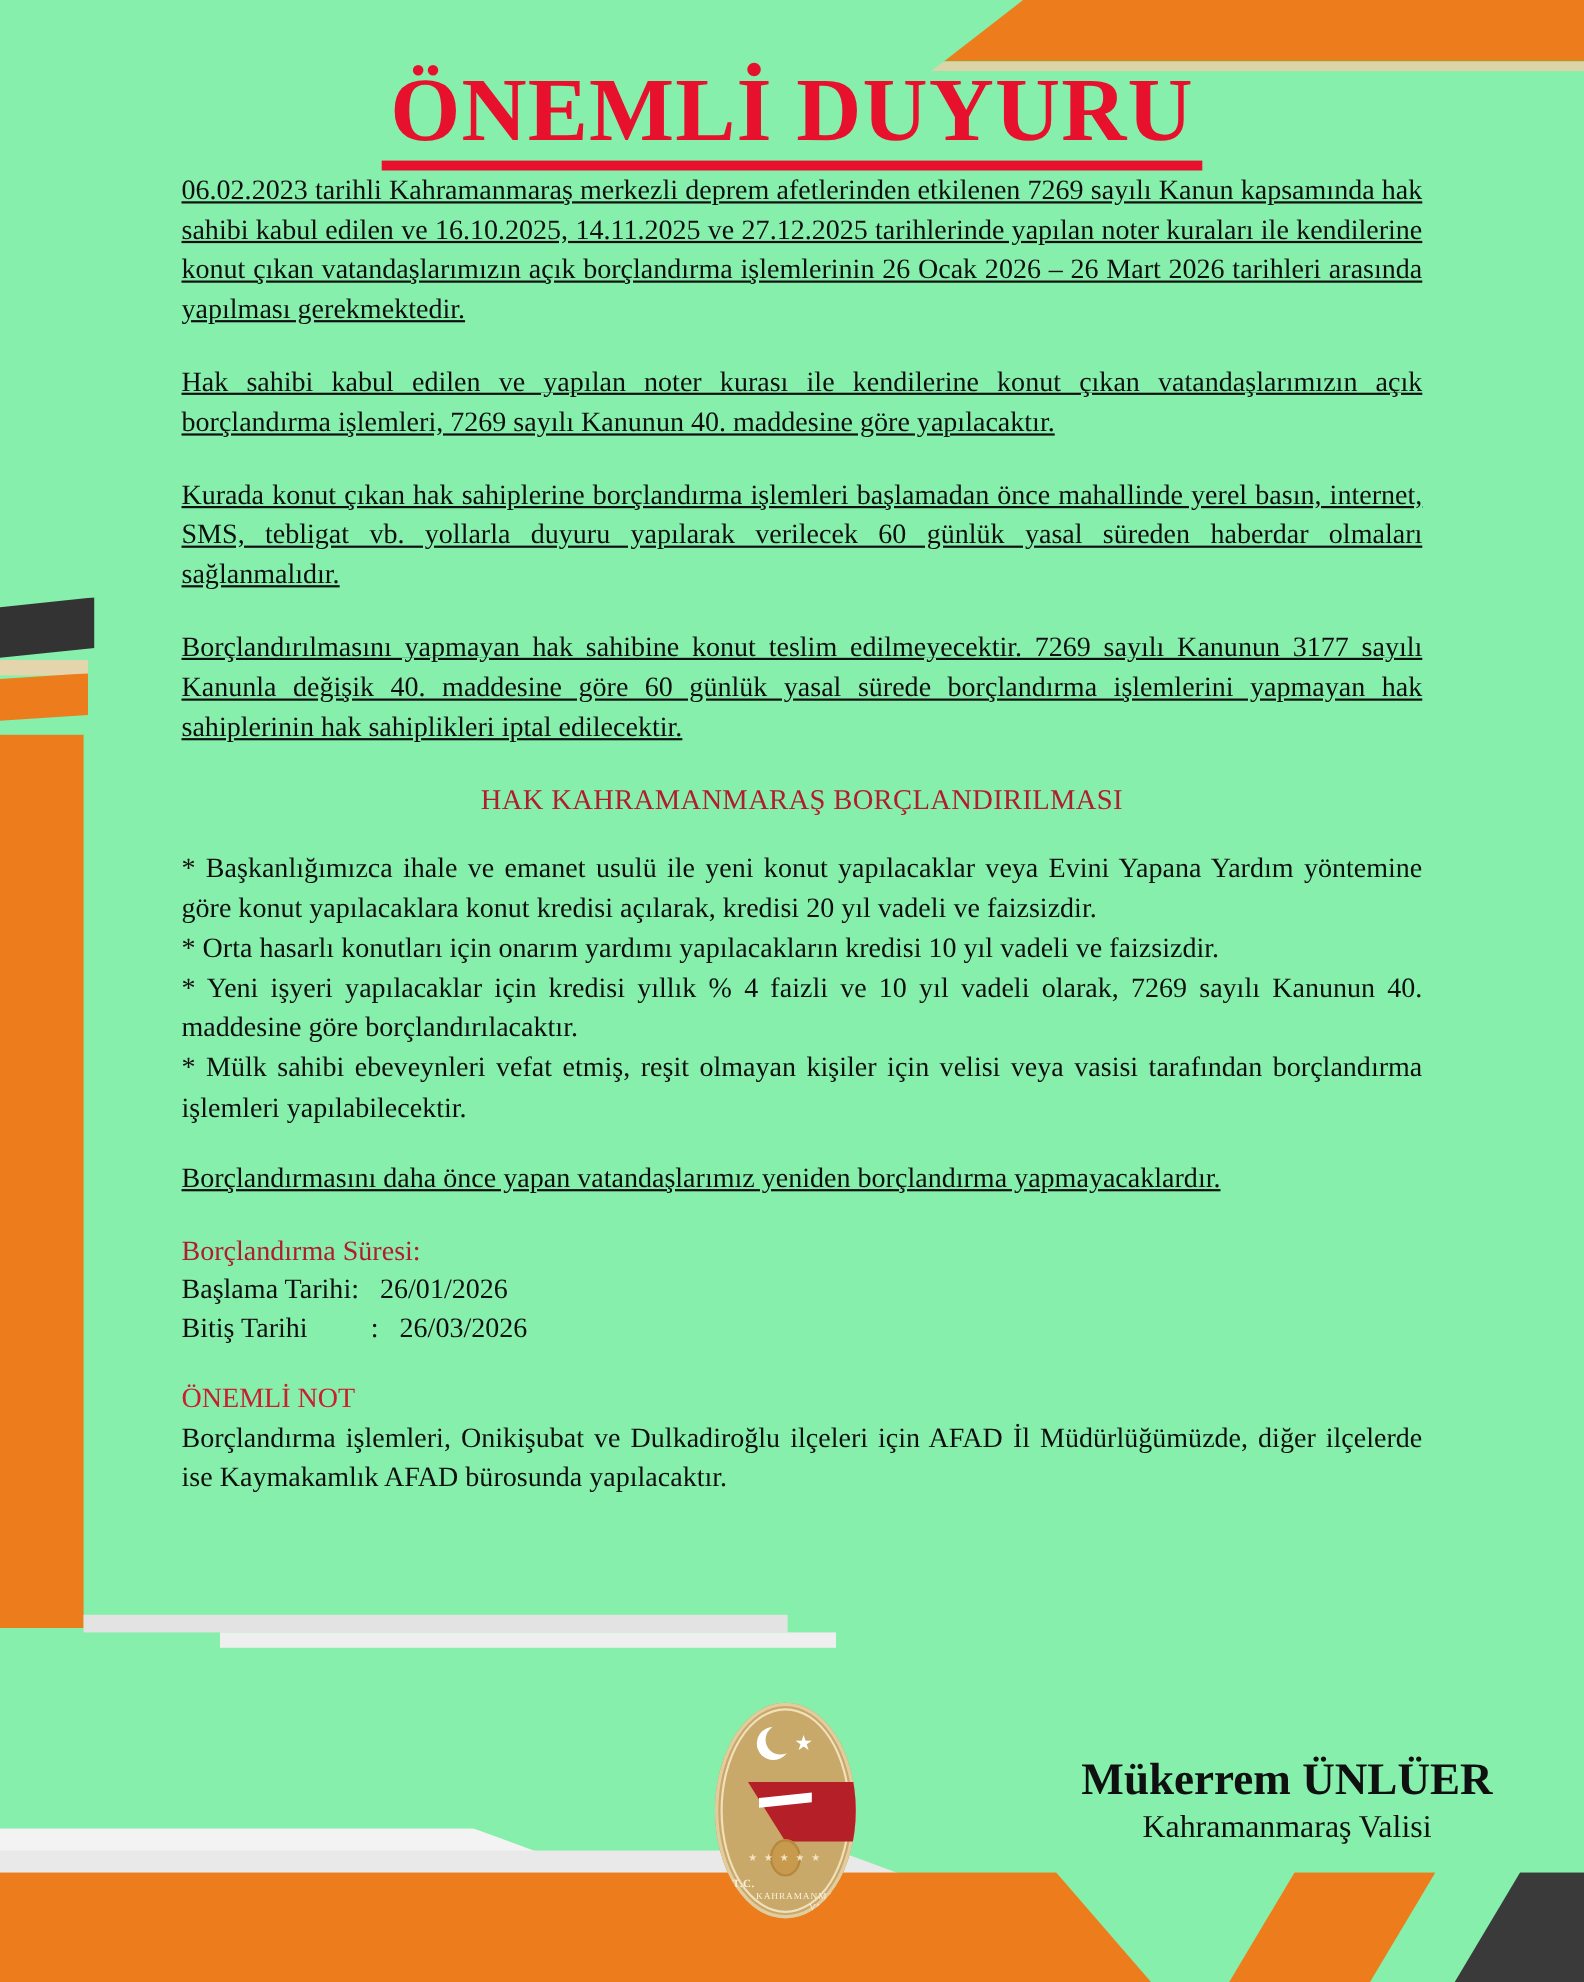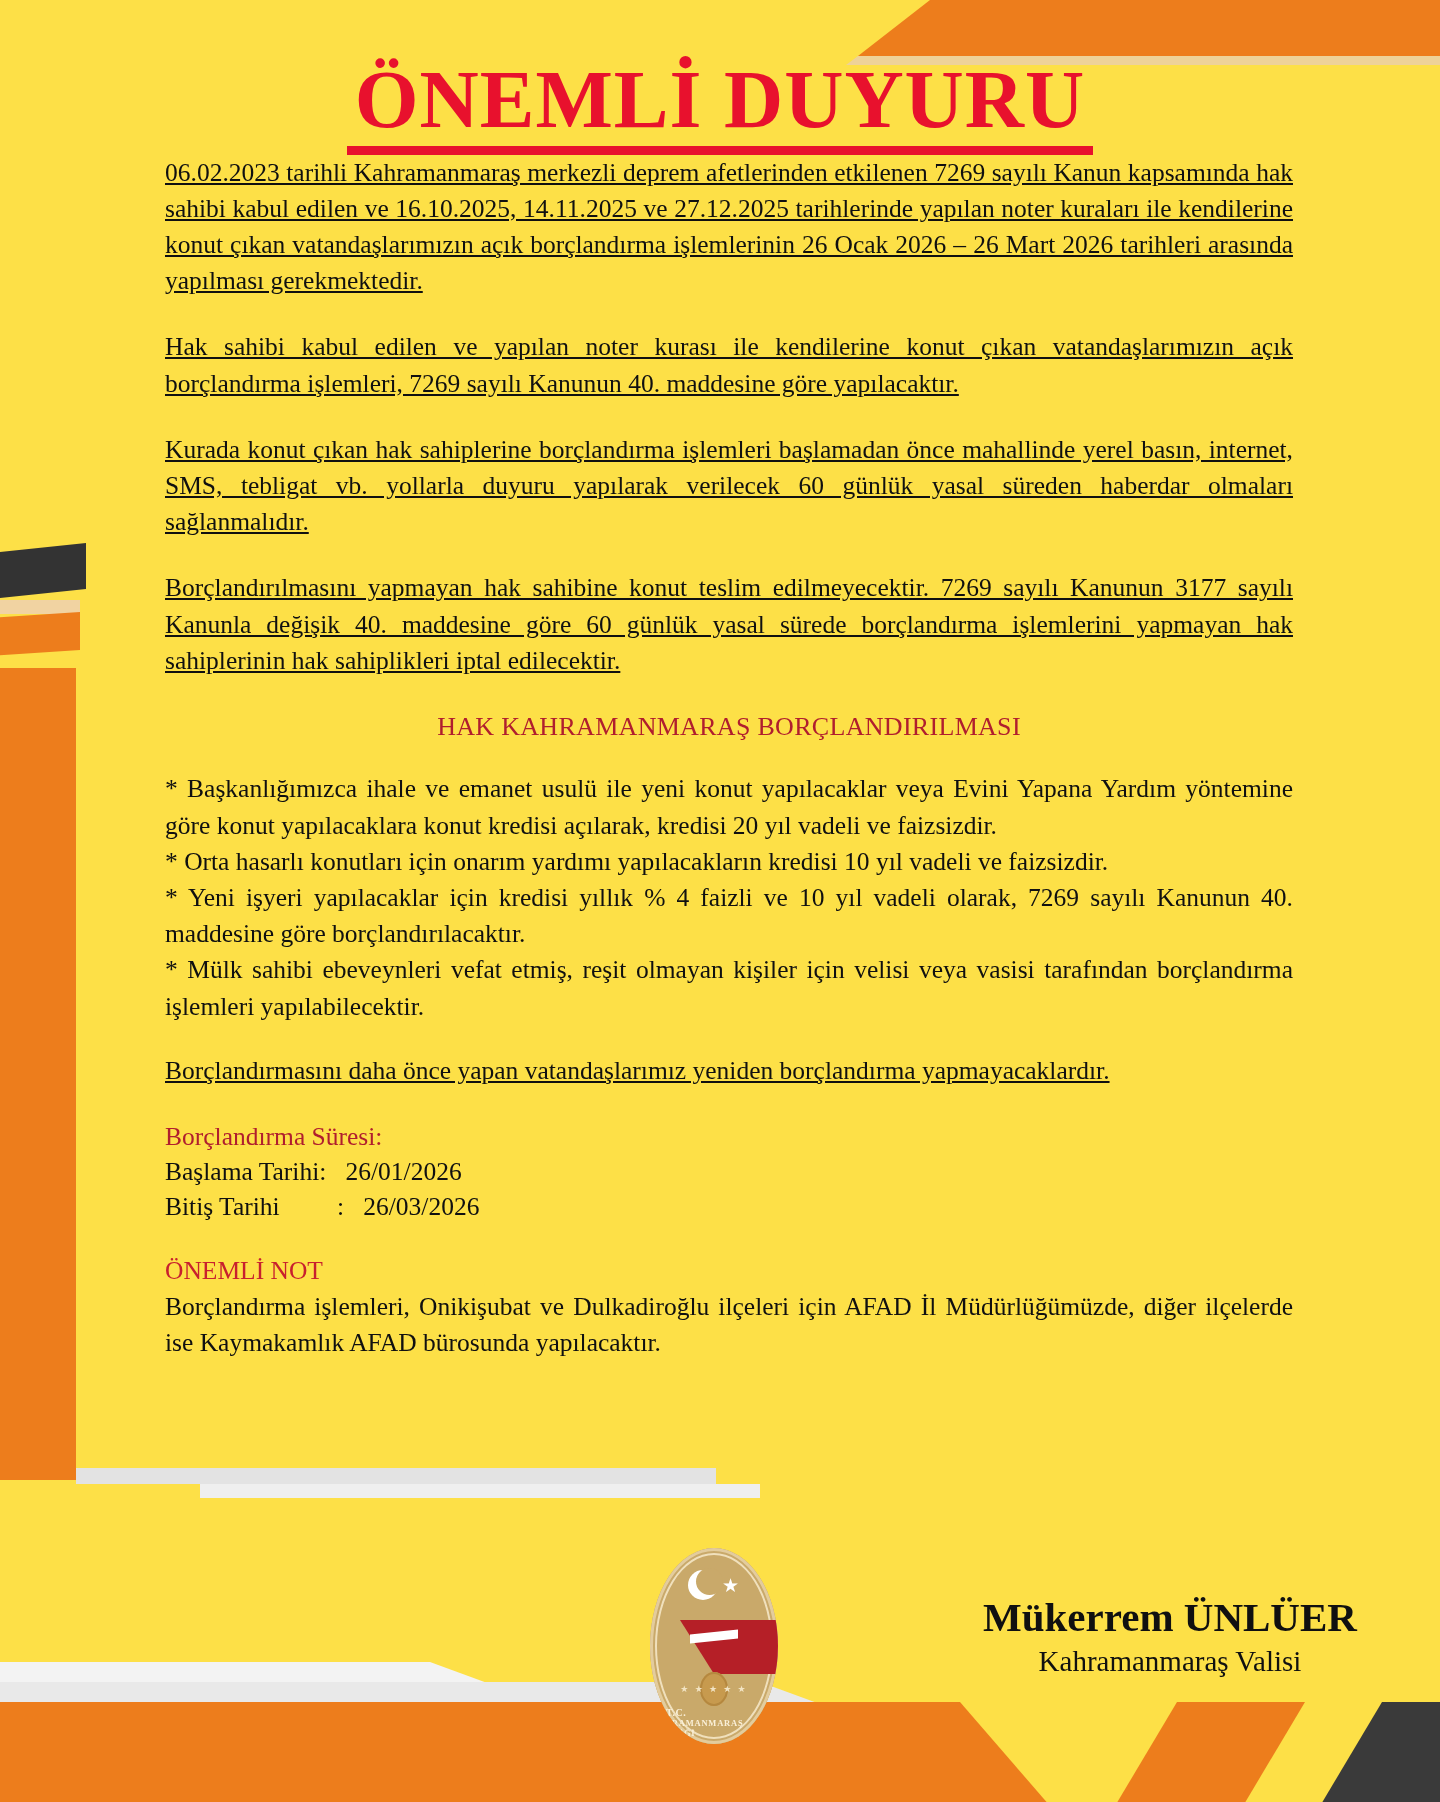--- a/index.html
+++ b/index.html
@@ -8,21 +8,21 @@
     padding: 0;
     background: #ffffff;
   }
   body {
     font-family: "Liberation Serif", "DejaVu Serif", serif;
   }
   #page {
     position: relative;
     width: 1440px;
     height: 1802px;
-    background: #fde047;
+    background: #86efac;
     overflow: hidden;
   }
 
   
   .deco { position: absolute; }
 
   
   .top-orange {
     top: 0px;
     left: 858px;
@@ -295,24 +295,24 @@
     bottom: 26px; left: 16px; width: 100%;
     text-align: left;
     color: #FAF0D8;
     font-size: 10px;
     font-weight: bold;
     letter-spacing: .5px;
   }
   .seal-arc {
     position: absolute;
     bottom: 6px; left: 0; width: 100%;
-    text-align: left;
+    text-align: right;
     color: #FAF0D8;
     font-size: 8.5px;
-    font-weight: bold;
+    font-weight: normal;
     letter-spacing: .8px;
   }
 
   
   .signature {
     position: absolute;
     top: 1592px;
     left: 960px;
     width: 420px;
     text-align: center;

